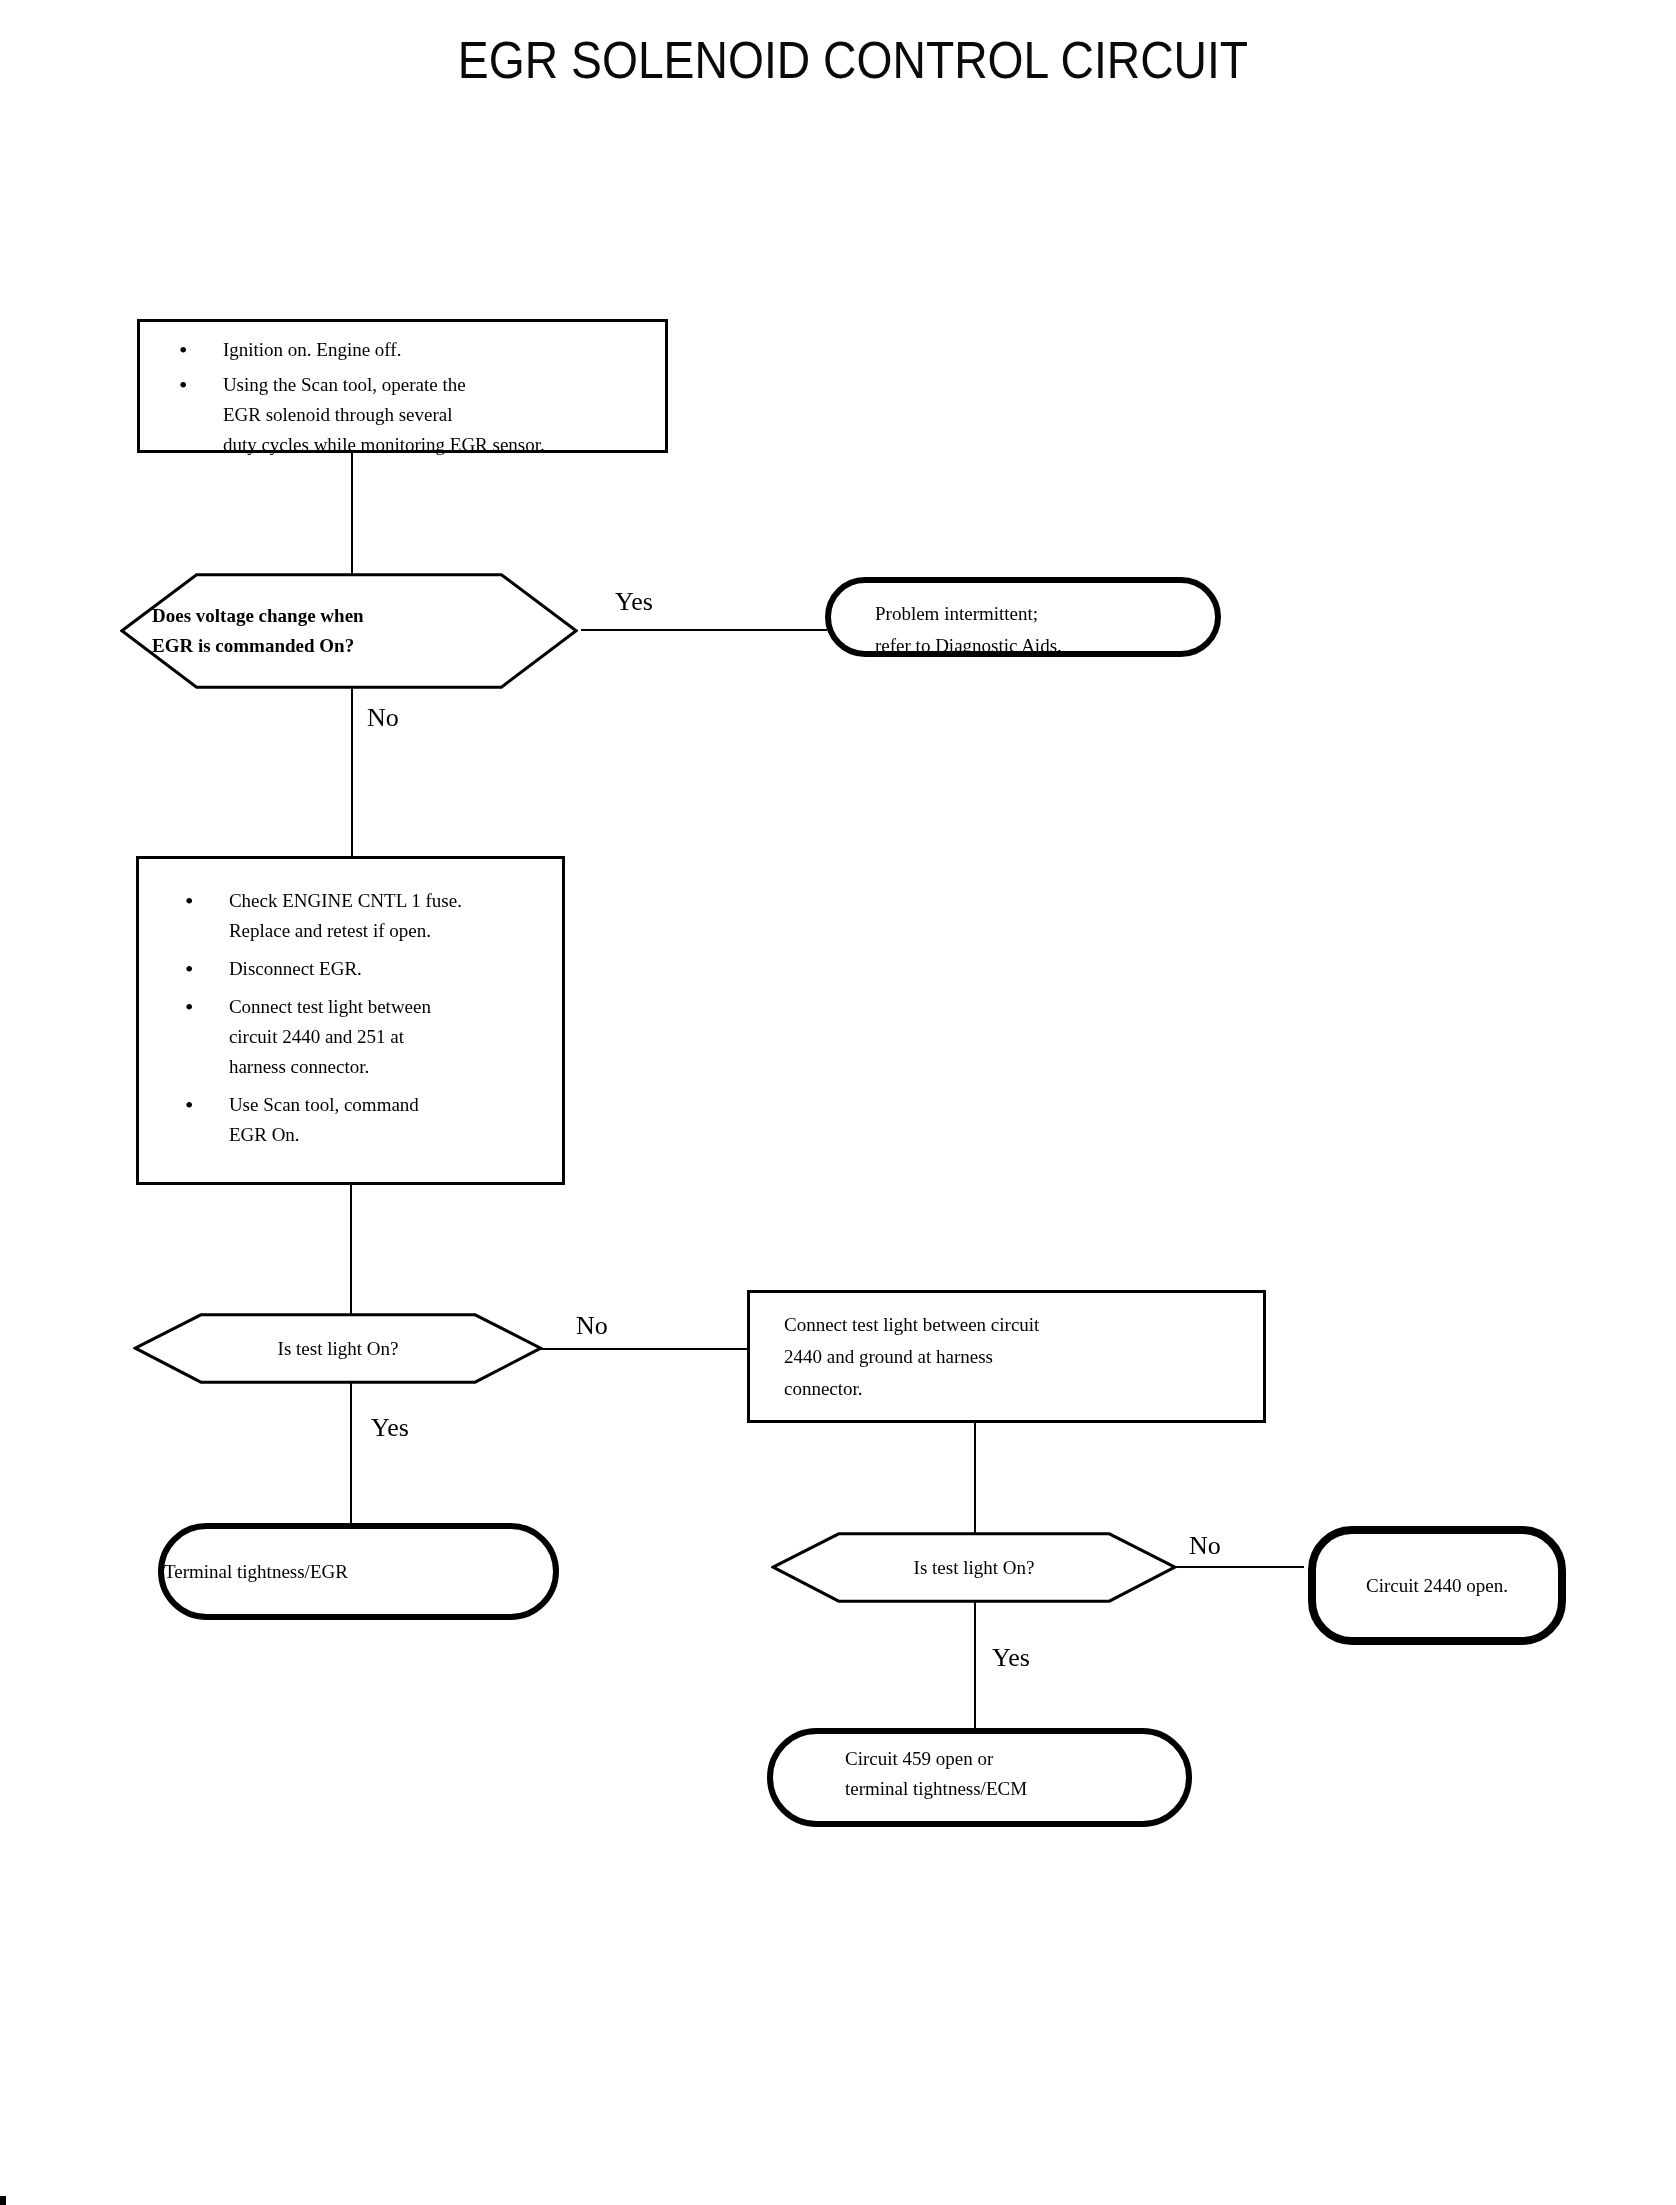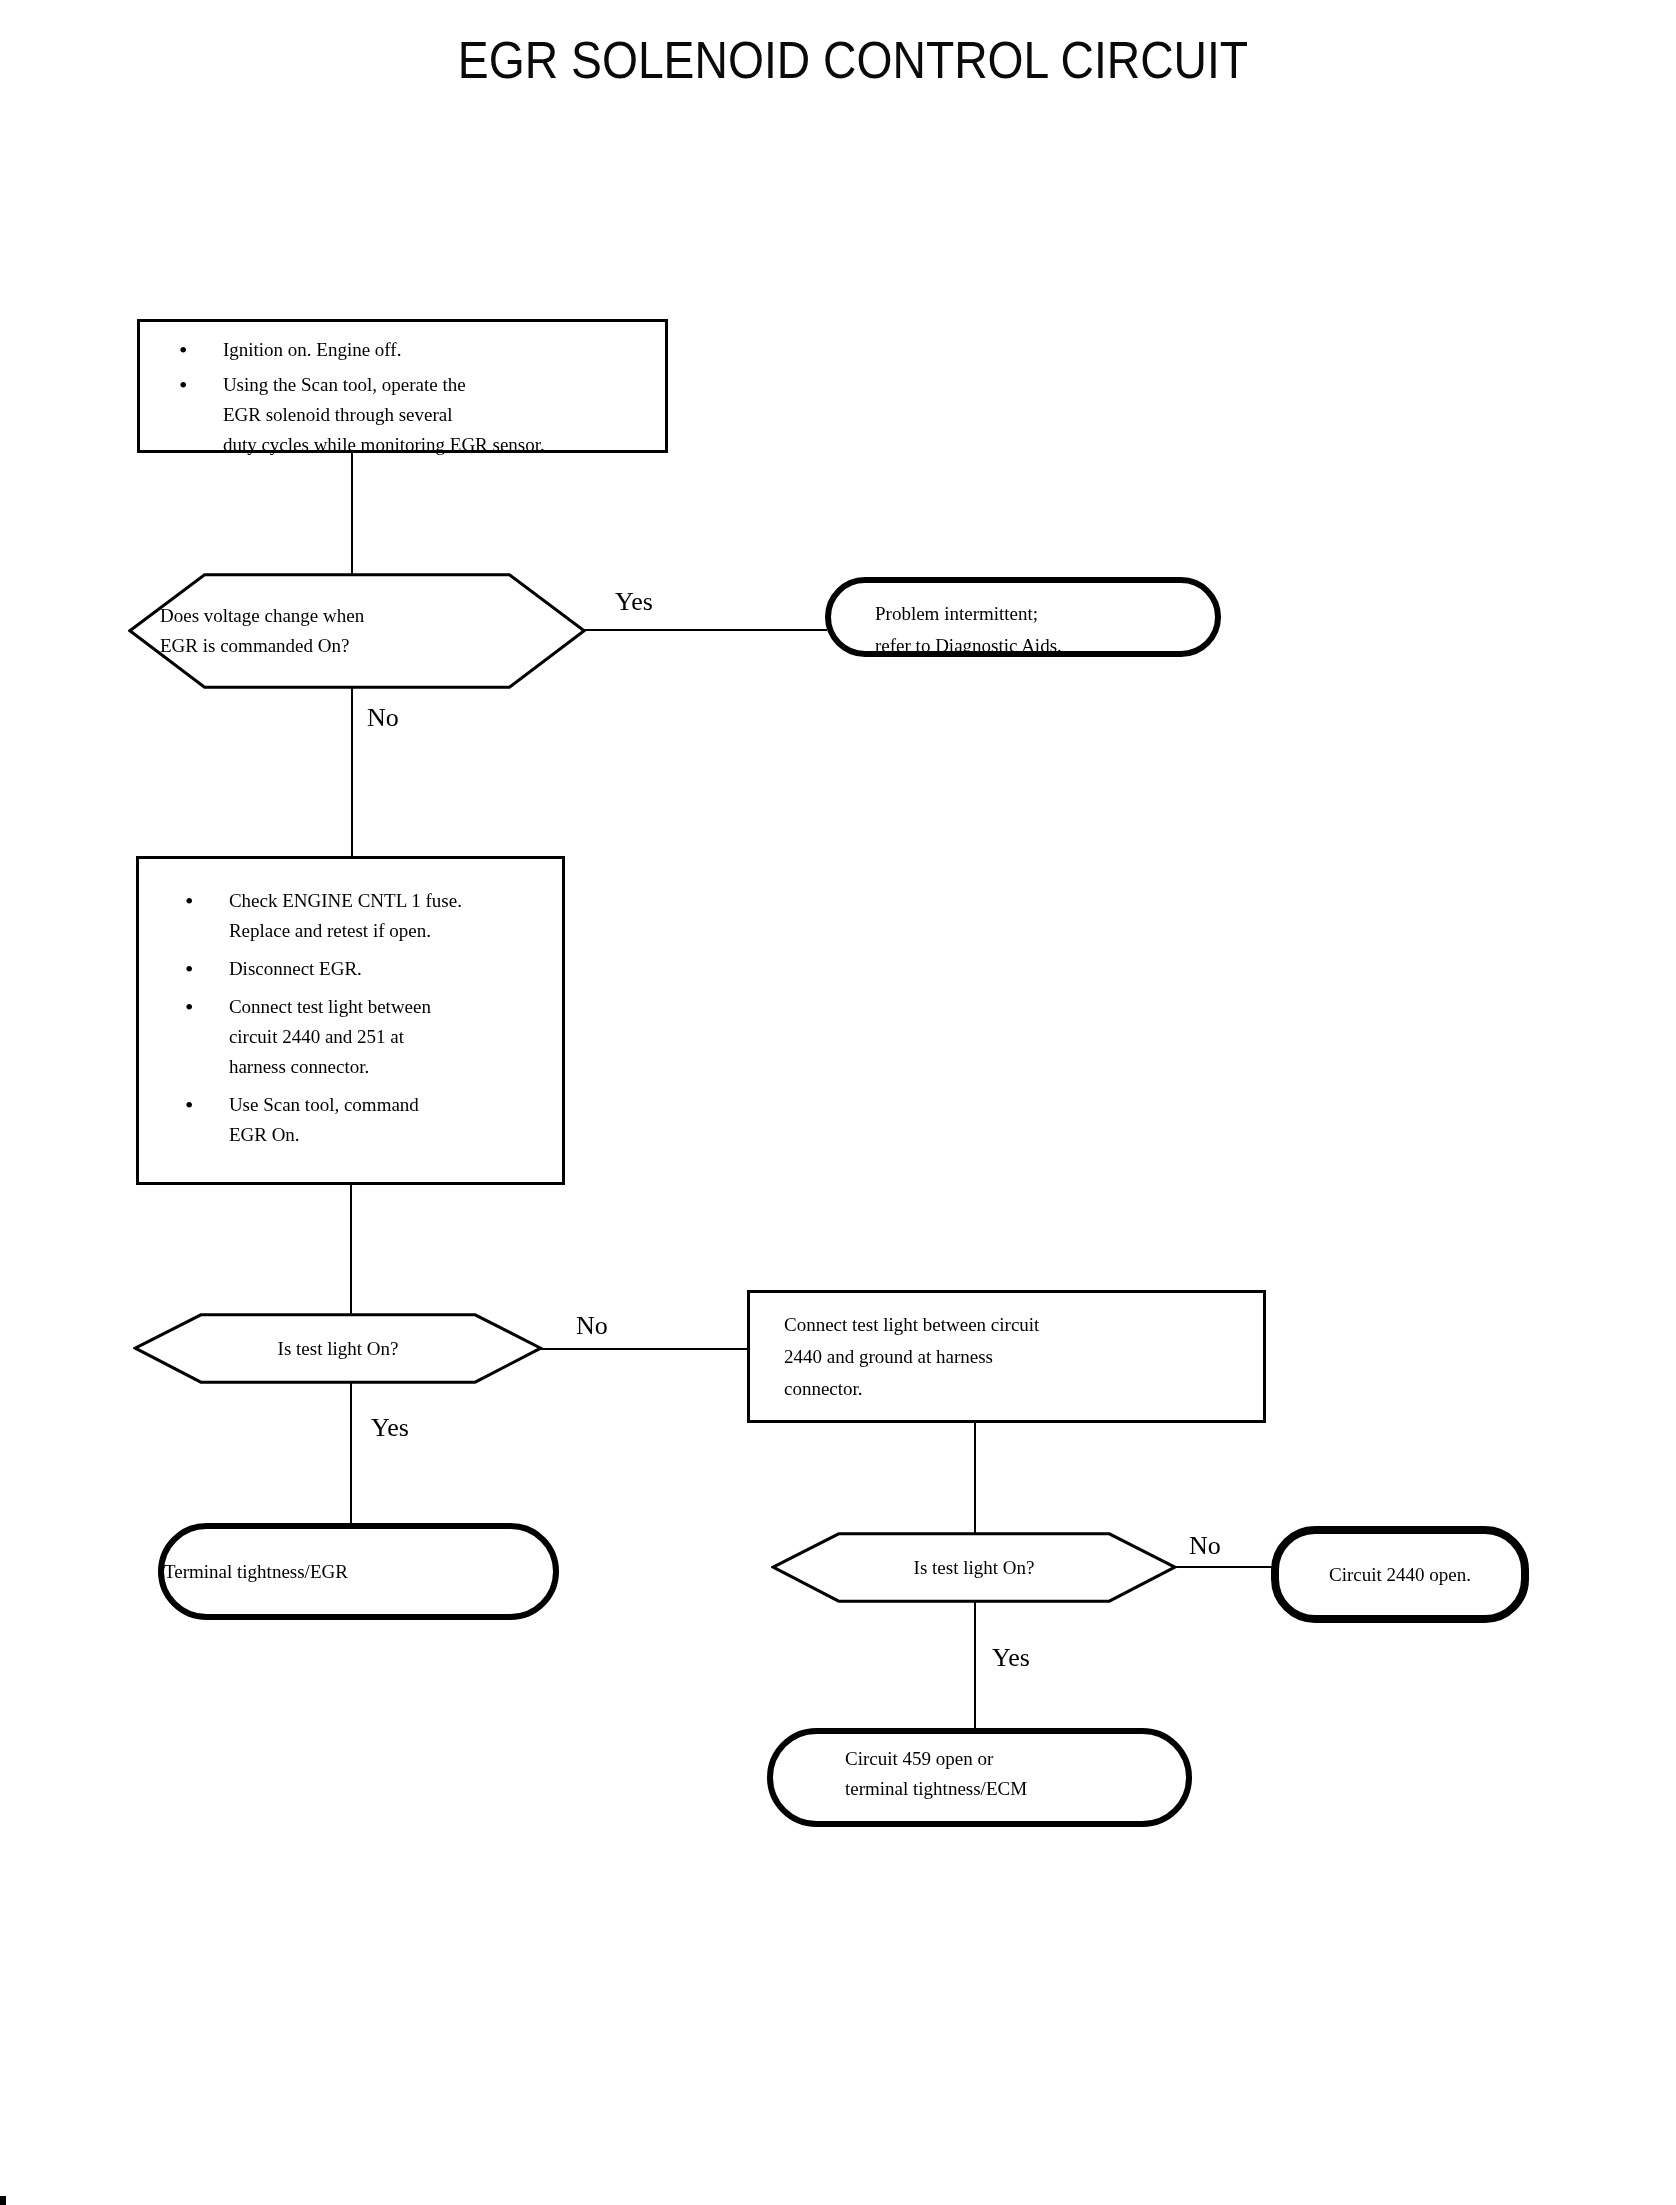--- a/index.html
+++ b/index.html
@@ -70,21 +70,21 @@
       </div>
       <div class="bullet-row">
         <span class="bullet-dot">•</span>
         <span class="flow-text">Using the Scan tool, operate the
 EGR solenoid through several
 duty cycles while monitoring EGR sensor.</span>
       </div>
     </div>
   </div>
 
-  <div class="hex" style="left:128px; top:573px; width:458px; height:116px;">
+  <div class="hex" style="left:120px; top:573px; width:458px; height:116px;font-weight:bold;">
     <svg width="458" height="116" viewBox="0 0 754 191">
       <polygon points="3,95 126,3 628,3 751,95 628,188 126,188" fill="#ffffff" stroke="#000000" stroke-width="5"></polygon>
     </svg>
     <div class="hex-text left-align" style="padding-left:32px;">
       <span class="flow-text">Does voltage change when
 EGR is commanded On?</span>
     </div>
   </div>
 
   <div class="stadium" style="left:825px; top:577px; width:396px; height:80px; border-radius:53px; padding:14.6px 12px 0 44px;">
@@ -140,21 +140,21 @@
 
   <div class="hex" style="left:771px; top:1532px; width:406px; height:71px;">
     <svg width="406" height="71" viewBox="0 0 668 117">
       <polygon points="3,58 111,3 557,3 665,58 557,114 111,114" fill="#ffffff" stroke="#000000" stroke-width="5"></polygon>
     </svg>
     <div class="hex-text">
       <span class="flow-text">Is test light On?</span>
     </div>
   </div>
 
-  <div class="stadium thick" style="left:1271px; top:1526px; width:258px; height:97px; border-radius:44px;">
+  <div class="stadium thick" style="left:1308px; top:1526px; width:258px; height:119px; border-radius:44px;">
     <div class="stack" style="align-items:center;">
       <span class="flow-text">Circuit 2440 open.</span>
     </div>
   </div>
 
   <div class="stadium" style="left:767px; top:1728px; width:425px; height:99px; border-radius:50px; padding:10.3px 9.7px 0 72px;">
     <span class="flow-text">Circuit 459 open or
 terminal tightness/ECM</span>
   </div>
 

